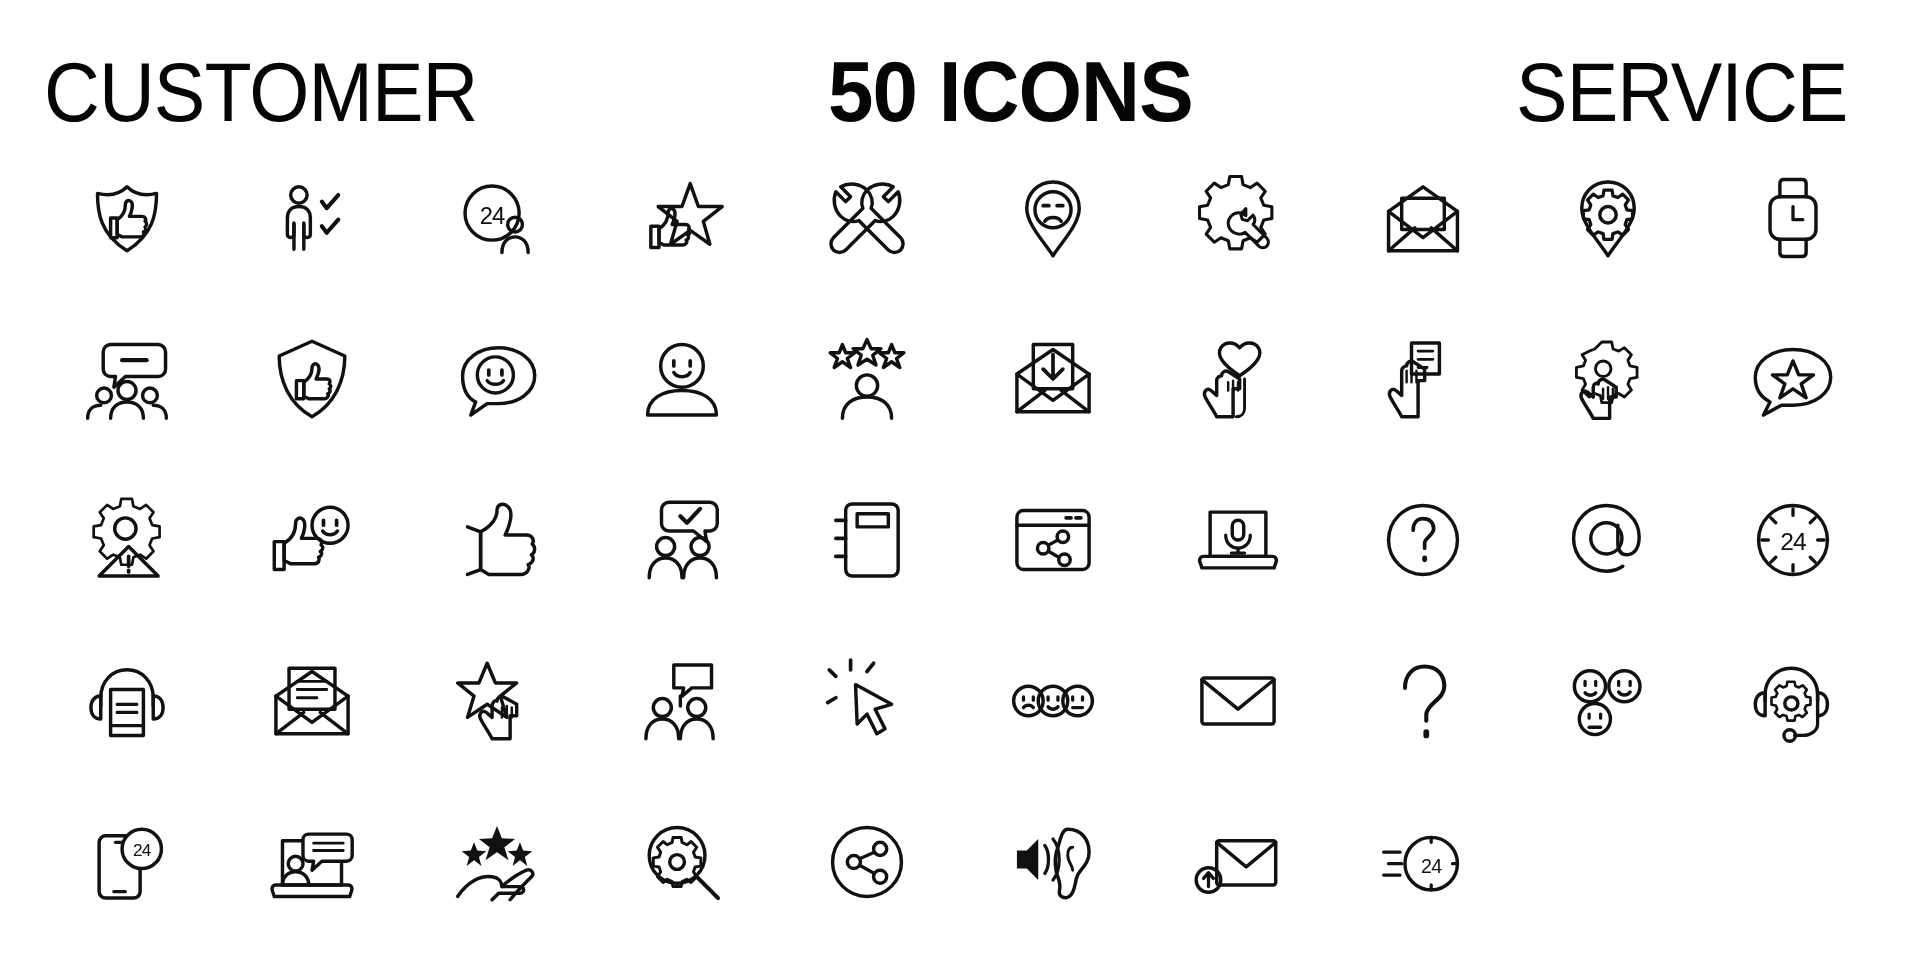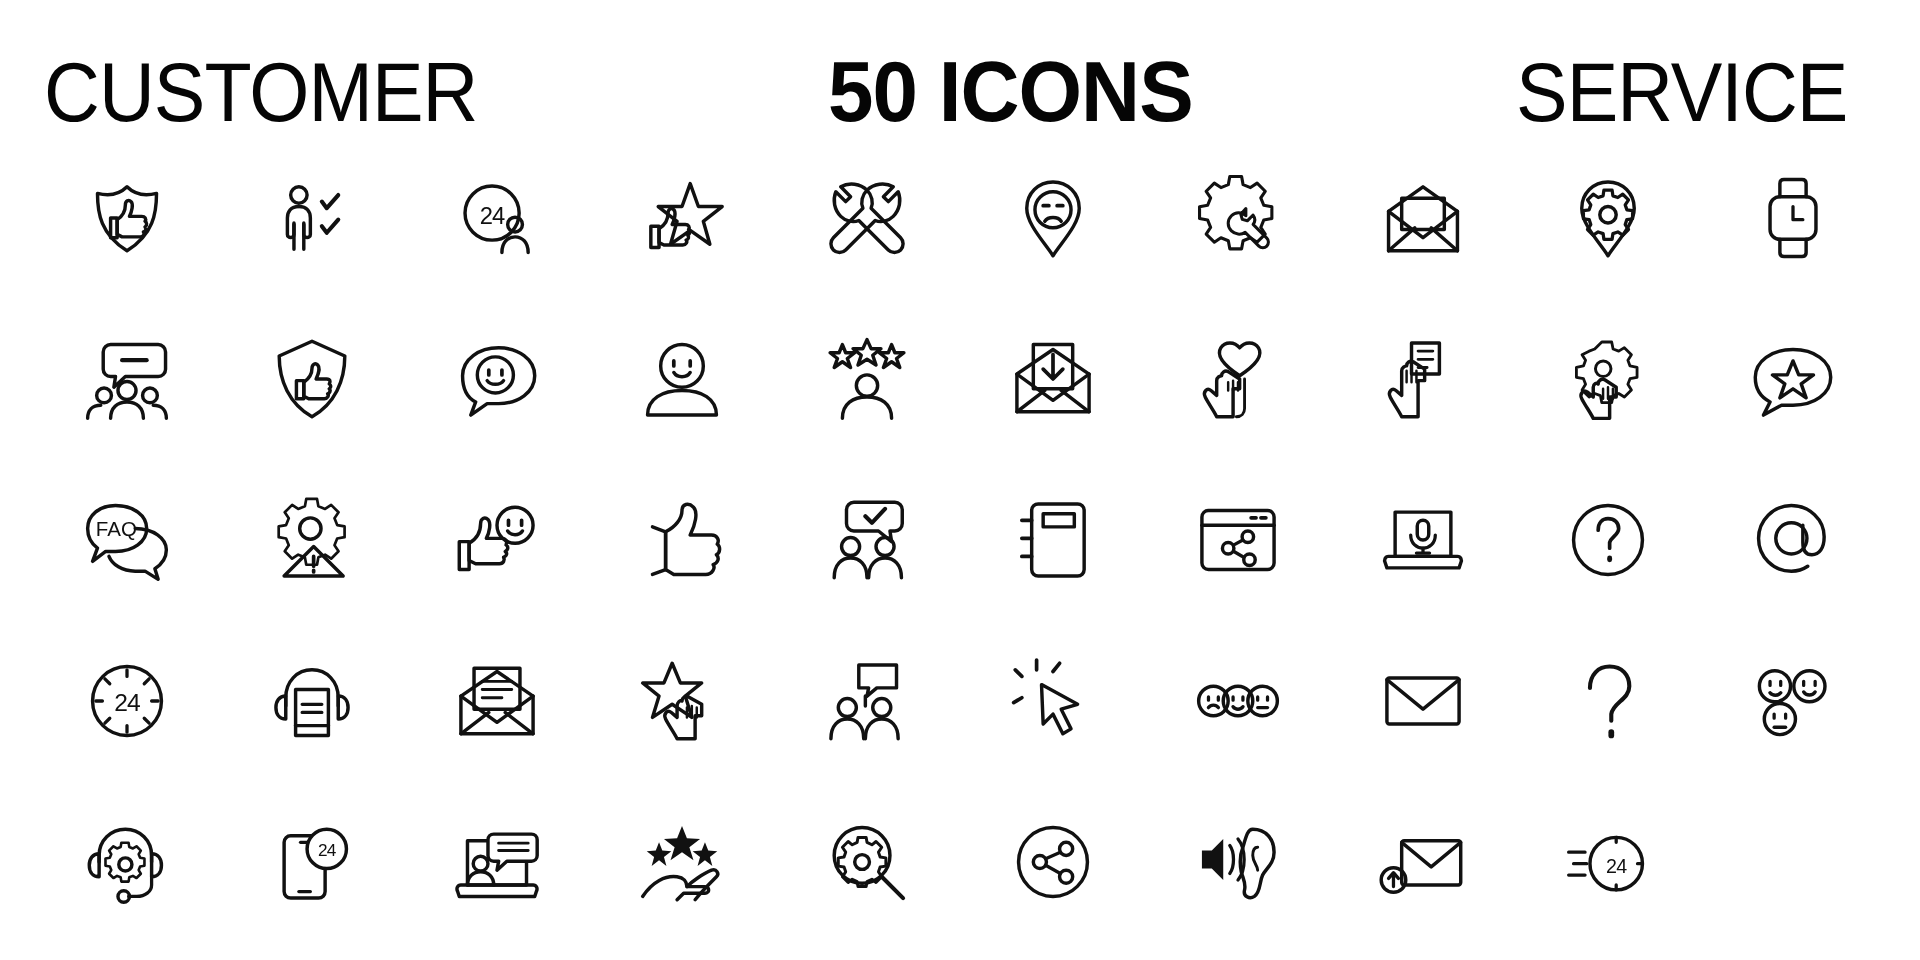--- a/index.html
+++ b/index.html
@@ -274,27 +274,20 @@
       </svg>
     </div>
 
     <div class="cell" title="Chat bubble with star">
       <svg viewBox="0 0 100 100">
         <path d="M50 14 C76 14 96 28 96 48 C96 68 76 82 50 82 L36 82 L14 94 L22 78 C10 72 4 61 4 48 C4 28 24 14 50 14 Z"></path>
         <path d="M50 28 L57 45 L75 45 L60 56 L66 73 L50 62 L34 73 L40 56 L25 45 L43 45 Z"></path>
       </svg>
     </div>
 
-    <div class="cell" title="FAQ chat bubbles">
-      <svg viewBox="0 0 100 100">
-        <path d="M36 8 C58 8 74 20 74 36 C74 52 58 64 36 64 L24 64 L8 76 L14 60 C6 54 2 46 2 36 C2 20 16 8 36 8 Z"></path>
-        <text x="37" y="45" font-size="25" text-anchor="middle" letter-spacing="0">FAQ</text>
-        <path d="M60 36 C82 36 98 48 98 62 C98 72 92 80 84 85 L88 98 L72 88 L60 88 C44 88 32 80 28 70"></path>
-      </svg>
-    </div>
 
     <div class="cell" title="Gear with warning triangle">
       <svg viewBox="0 0 100 100">
         <path d="M42 4 L58 4 L60 15 L70 19 L79 13 L90 24 L84 33 L88 43 L99 45 L99 61 L88 63 L84 73 L90 82 L79 93 L70 87 L60 91 L58 102 L42 102 L40 91 L30 87 L21 93 L10 82 L16 73 L12 63 L1 61 L1 45 L12 43 L16 33 L10 24 L21 13 L30 19 L40 15 Z" stroke-width="4" transform="translate(2,-10) scale(0.82) translate(8,8)"></path>
         <circle cx="48" cy="36" r="13"></circle>
         <path d="M52 58 L88 94 L16 94 Z"></path>
         <path d="M52 70 L52 82 M52 87 L52 89" stroke-width="4.5"></path>
       </svg>
     </div>
 

